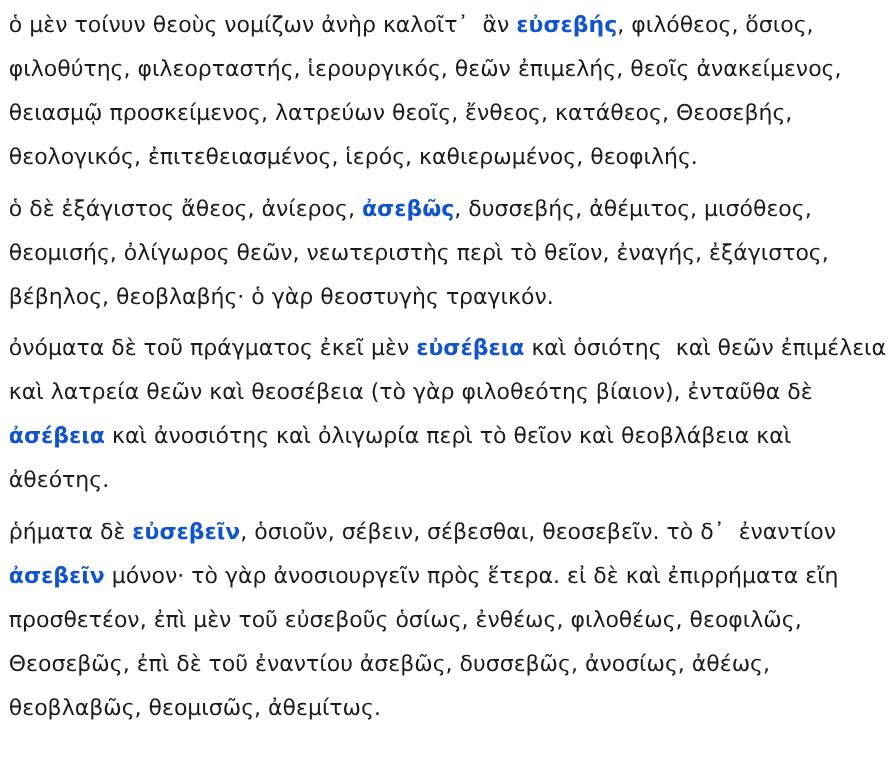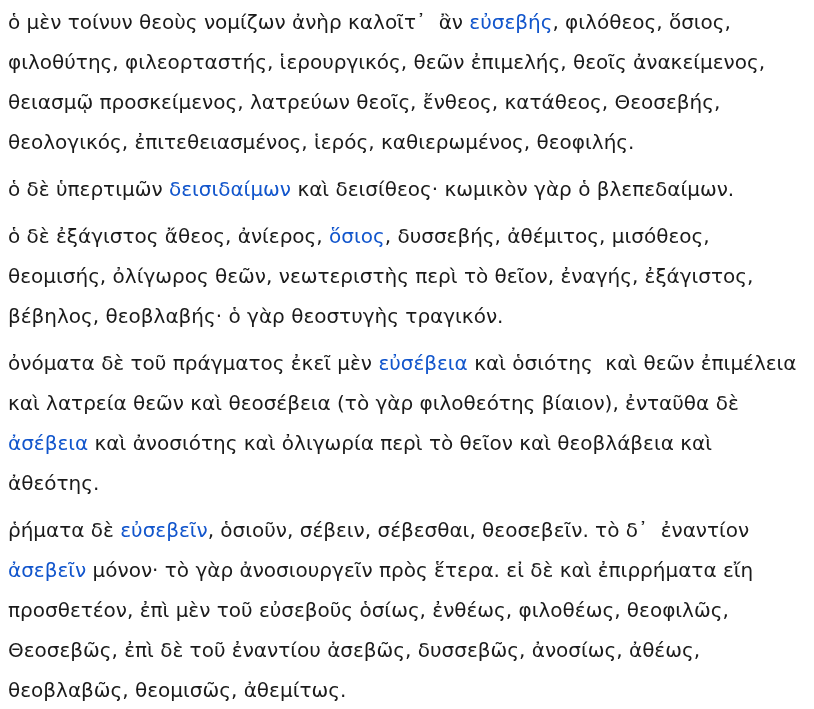--- a/index.html
+++ b/index.html
@@ -28,27 +28,26 @@
   .run {
     color: var(--text-color, #1a1a1a);
     font-weight: normal;
   }
   .bold {
     color: var(--text-color, #1a1a1a);
     font-weight: normal;
   }
   .link {
     color: var(--link-color, #1155cc);
-    font-weight: normal;
+    font-weight: bold;
     text-decoration: none;
     cursor: pointer;
   }
 </style>
 </head>
 <body style="background: rgb(255, 255, 255);">
 
 <main data-name="document-body">
     <p class="para" data-name="greek-paragraph"><span class="run" data-name="text-run">ὁ μὲν τοίνυν θεοὺς νομίζων ἀνὴρ καλοῖτ᾽ &nbsp;ἂν </span><a class="link" data-name="text-link">εὐσεβής</a><span class="run" data-name="text-run">, φιλόθεος, ὅσιος, φιλοθύτης, φιλεορταστής, ἱερουργικός, θεῶν ἐπιμελής, θεοῖς ἀνακείμενος, θειασμῷ προσκείμενος, λατρεύων θεοῖς, ἔνθεος, κατάθεος, Θεοσεβής, θεολογικός, ἐπιτεθειασμένος, ἱερός, καθιερωμένος, θεοφιλής.</span></p>
-    <p class="para" data-name="greek-paragraph"><span class="run" data-name="text-run">ὁ δὲ ὑπερτιμῶν </span><a class="link" data-name="text-link">δεισιδαίμων</a><span class="run" data-name="text-run"> καὶ δεισίθεος· κωμικὸν γὰρ ὁ βλεπεδαίμων.</span></p>
-    <p class="para" data-name="greek-paragraph"><span class="run" data-name="text-run">ὁ δὲ ἐξάγιστος ἄθεος, ἀνίερος, </span><a class="link" data-name="text-link">ὅσιος</a><span class="run" data-name="text-run">, δυσσεβής, ἀθέμιτος, μισόθεος, θεομισής, ὀλίγωρος θεῶν, νεωτεριστὴς περὶ τὸ θεῖον, ἐναγής, ἐξάγιστος, βέβηλος, θεοβλαβής· ὁ γὰρ θεοστυγὴς τραγικόν.</span></p>
+    <p class="para" data-name="greek-paragraph"><span class="run" data-name="text-run">ὁ δὲ ἐξάγιστος ἄθεος, ἀνίερος, </span><a class="link" data-name="text-link">ἀσεβῶς</a><span class="run" data-name="text-run">, δυσσεβής, ἀθέμιτος, μισόθεος, θεομισής, ὀλίγωρος θεῶν, νεωτεριστὴς περὶ τὸ θεῖον, ἐναγής, ἐξάγιστος, βέβηλος, θεοβλαβής· ὁ γὰρ θεοστυγὴς τραγικόν.</span></p>
     <p class="para" data-name="greek-paragraph"><span class="run" data-name="text-run">ὀνόματα δὲ τοῦ πράγματος ἐκεῖ μὲν </span><a class="link" data-name="text-link">εὐσέβεια</a><span class="run" data-name="text-run"> καὶ </span><span class="bold" data-name="bold-text-run">ὁσιότης</span><span class="run" data-name="text-run">&nbsp; καὶ θεῶν ἐπιμέλεια καὶ λατρεία θεῶν καὶ </span><span class="bold" data-name="bold-text-run">θεοσέβεια</span><span class="run" data-name="text-run"> (τὸ γὰρ φιλοθεότης βίαιον), ἐνταῦθα δὲ </span><a class="link" data-name="text-link">ἀσέβεια</a><span class="run" data-name="text-run"> καὶ </span><span class="bold" data-name="bold-text-run">ἀνοσιότης</span><span class="run" data-name="text-run"> καὶ ὀλιγωρία περὶ τὸ θεῖον καὶ θεοβλάβεια καὶ ἀθεότης.</span></p>
     <p class="para" data-name="greek-paragraph"><span class="run" data-name="text-run">ῥήματα δὲ </span><a class="link" data-name="text-link">εὐσεβεῖν</a><span class="run" data-name="text-run">, ὁσιοῦν, σέβειν, σέβεσθαι, θεοσεβεῖν. </span><span class="bold" data-name="bold-text-run">τὸ δ᾽ &nbsp;ἐναντίον </span><a class="link" data-name="text-link">ἀσεβεῖν</a><span class="bold" data-name="bold-text-run"> μόνον·</span><span class="run" data-name="text-run"> τὸ γὰρ ἀνοσιουργεῖν πρὸς ἕτερα. εἰ δὲ καὶ ἐπιρρήματα εἴη προσθετέον, ἐπὶ μὲν τοῦ εὐσεβοῦς ὁσίως, ἐνθέως, φιλοθέως, θεοφιλῶς, Θεοσεβῶς, ἐπὶ δὲ τοῦ ἐναντίου ἀσεβῶς, δυσσεβῶς, ἀνοσίως, ἀθέως, θεοβλαβῶς, θεομισῶς, ἀθεμίτως.</span></p>
   </main>
 
 </body></html>

